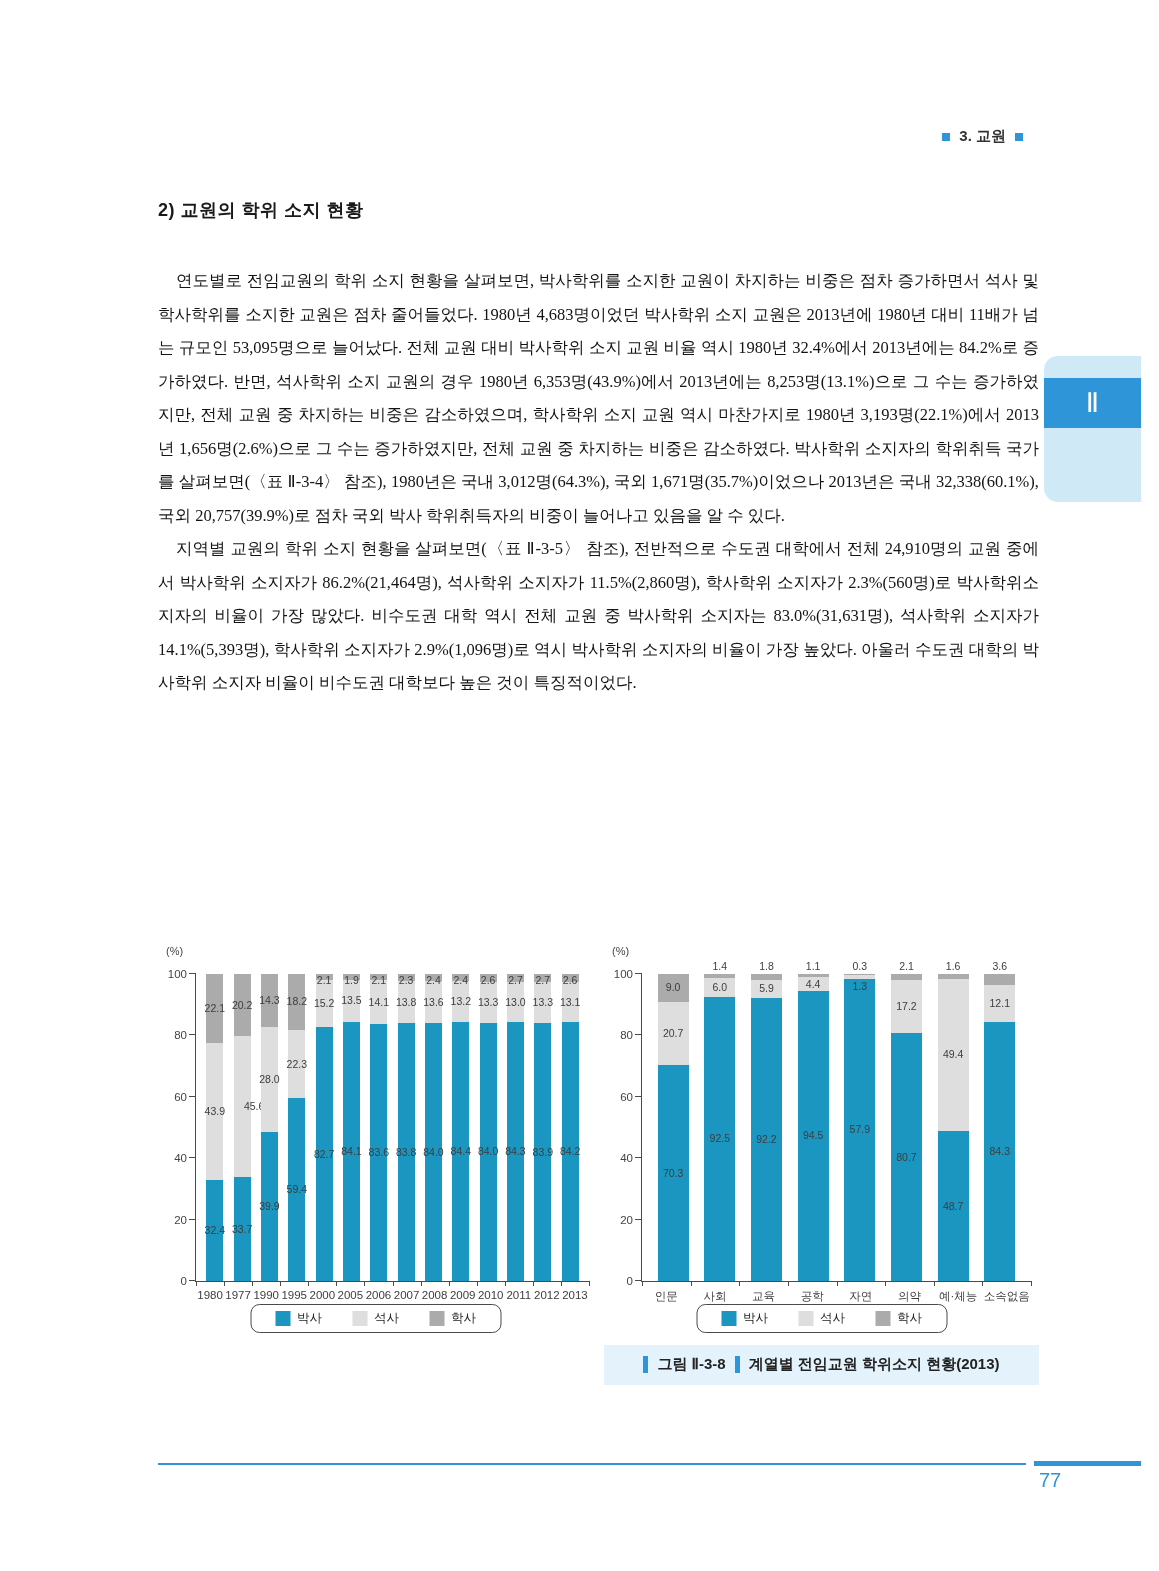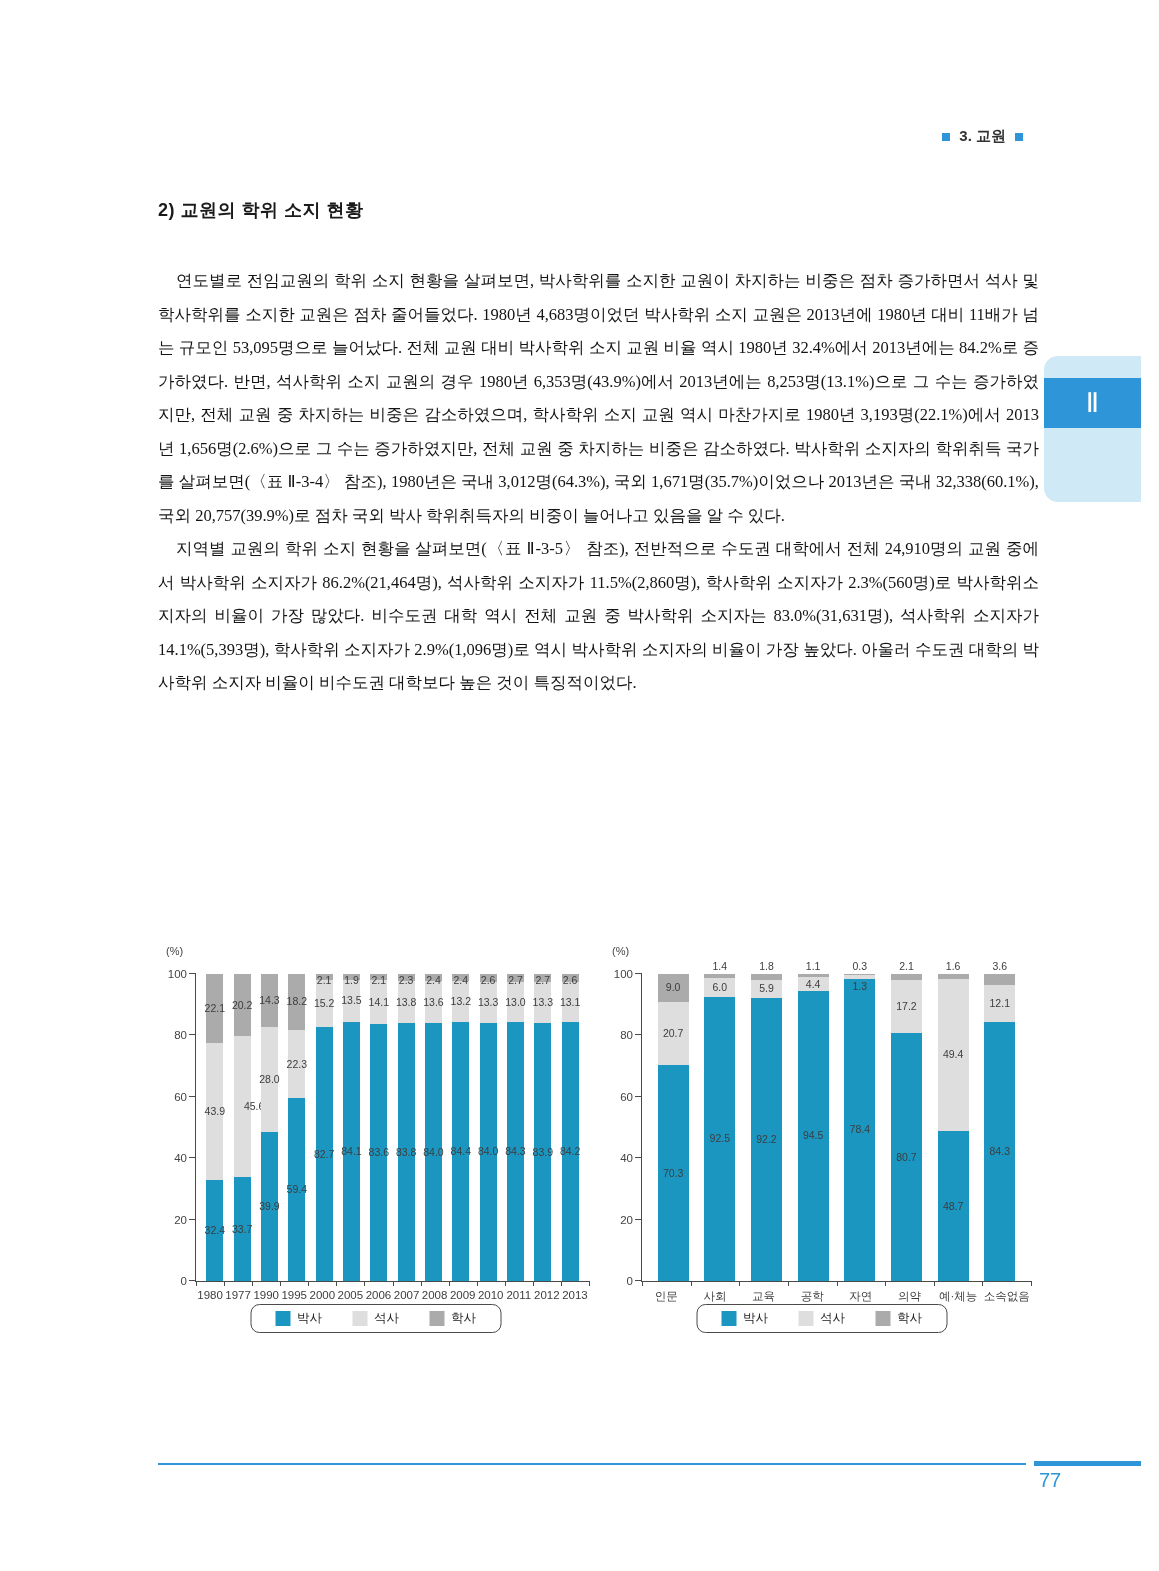--- a/index.html
+++ b/index.html
@@ -357,21 +357,21 @@
               <div class="seg" style="bottom: 94.5%; height: 4.4%; background: rgb(222, 222, 222);"></div>
               <div class="seg" style="bottom: 98.9%; height: 1.1%; background: rgb(171, 171, 171);"></div>
               <div class="bar-label" style="bottom: 47.25%;">94.5</div>
               <div class="bar-label" style="bottom: 96.7%;">4.4</div>
               <div class="bar-label" style="bottom: 102.5%;">1.1</div>
             </div>
             <div class="bar-col">
               <div class="seg" style="bottom: 0%; height: 98.3984%; background: rgb(27, 150, 193);"></div>
               <div class="seg" style="bottom: 98.3984%; height: 1.3013%; background: rgb(222, 222, 222);"></div>
               <div class="seg" style="bottom: 99.6997%; height: 0.3003%; background: rgb(171, 171, 171);"></div>
-              <div class="bar-label" style="bottom: 49.1992%;">78.4</div>
+              <div class="bar-label" style="bottom: 49.1992%;">57.9</div>
               <div class="bar-label" style="bottom: 95.8984%;">1.3</div>
               <div class="bar-label" style="bottom: 102.5%;">0.3</div>
             </div>
             <div class="bar-col">
               <div class="seg" style="bottom: 0%; height: 80.7%; background: rgb(27, 150, 193);"></div>
               <div class="seg" style="bottom: 80.7%; height: 17.2%; background: rgb(222, 222, 222);"></div>
               <div class="seg" style="bottom: 97.9%; height: 2.1%; background: rgb(171, 171, 171);"></div>
               <div class="bar-label" style="bottom: 40.35%;">80.7</div>
               <div class="bar-label" style="bottom: 89.3%;">17.2</div>
               <div class="bar-label" style="bottom: 102.5%;">2.1</div>
@@ -409,20 +409,31 @@
           </div>
           <div class="legend-item">
             <span class="legend-swatch" style="background: rgb(222, 222, 222);"></span>
             <span class="legend-label">석사</span>
           </div>
           <div class="legend-item">
             <span class="legend-swatch" style="background: rgb(171, 171, 171);"></span>
             <span class="legend-label">학사</span>
           </div>
         </div>
+      <div class="caption">
+        <div class="cap-row">
+          <span class="cap-mark"></span>
+          <span class="cap-label">그림  Ⅱ-3-8</span>
+          <span class="cap-mark"></span>
+          <span class="cap-text">
+            <span class="cap-title">계열별 전임교원 학위소지 현황(2013)</span>
+
+          </span>
+        </div>
+      </div>
     </div>
 
   </div>
 
   <div class="footer-line"></div>
   <div class="footer-bar"></div>
   <div class="page-num">77</div>
 
 </div>
 

